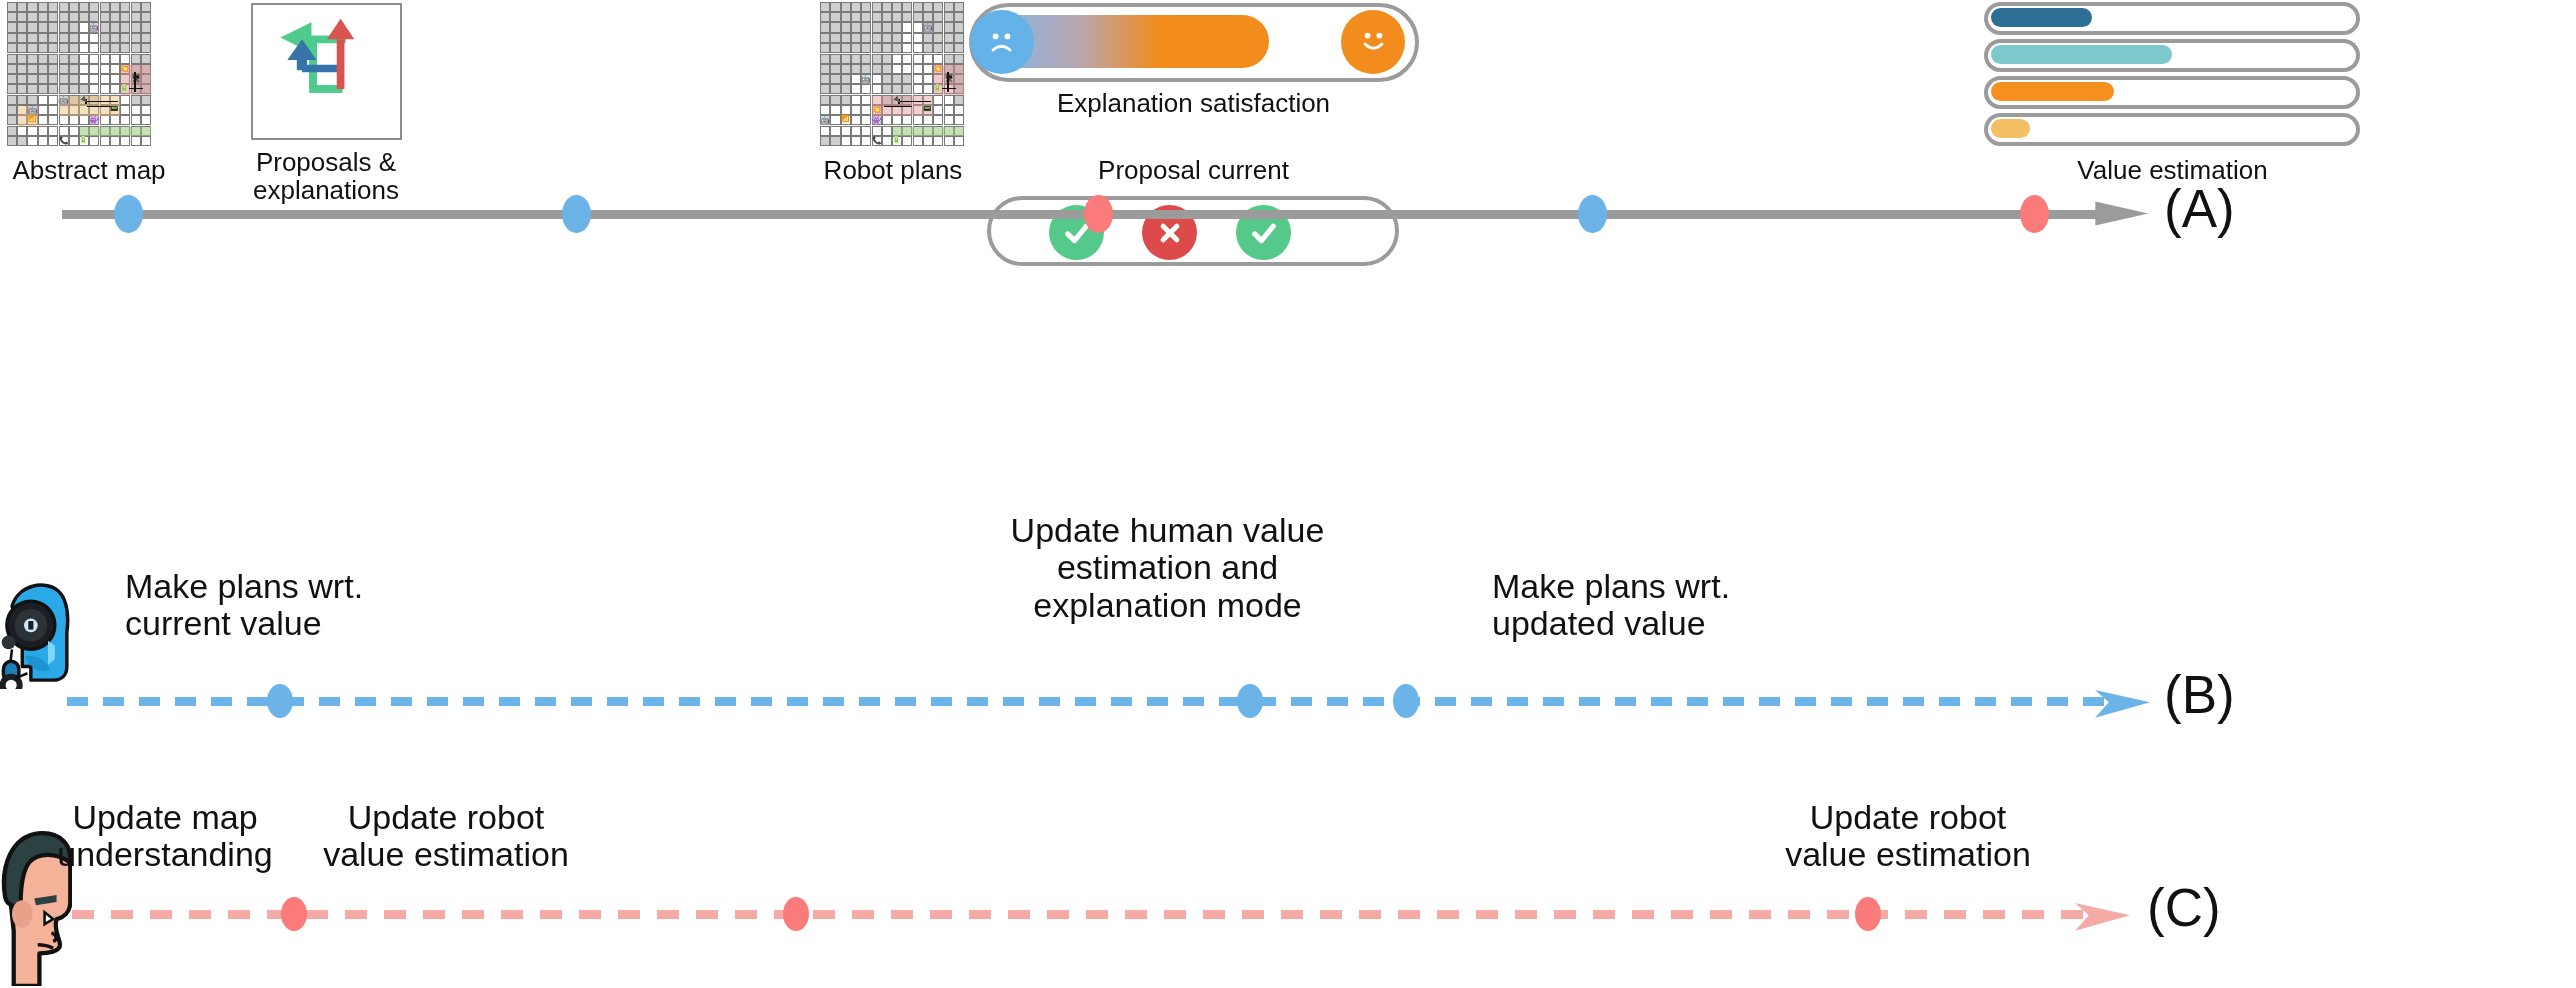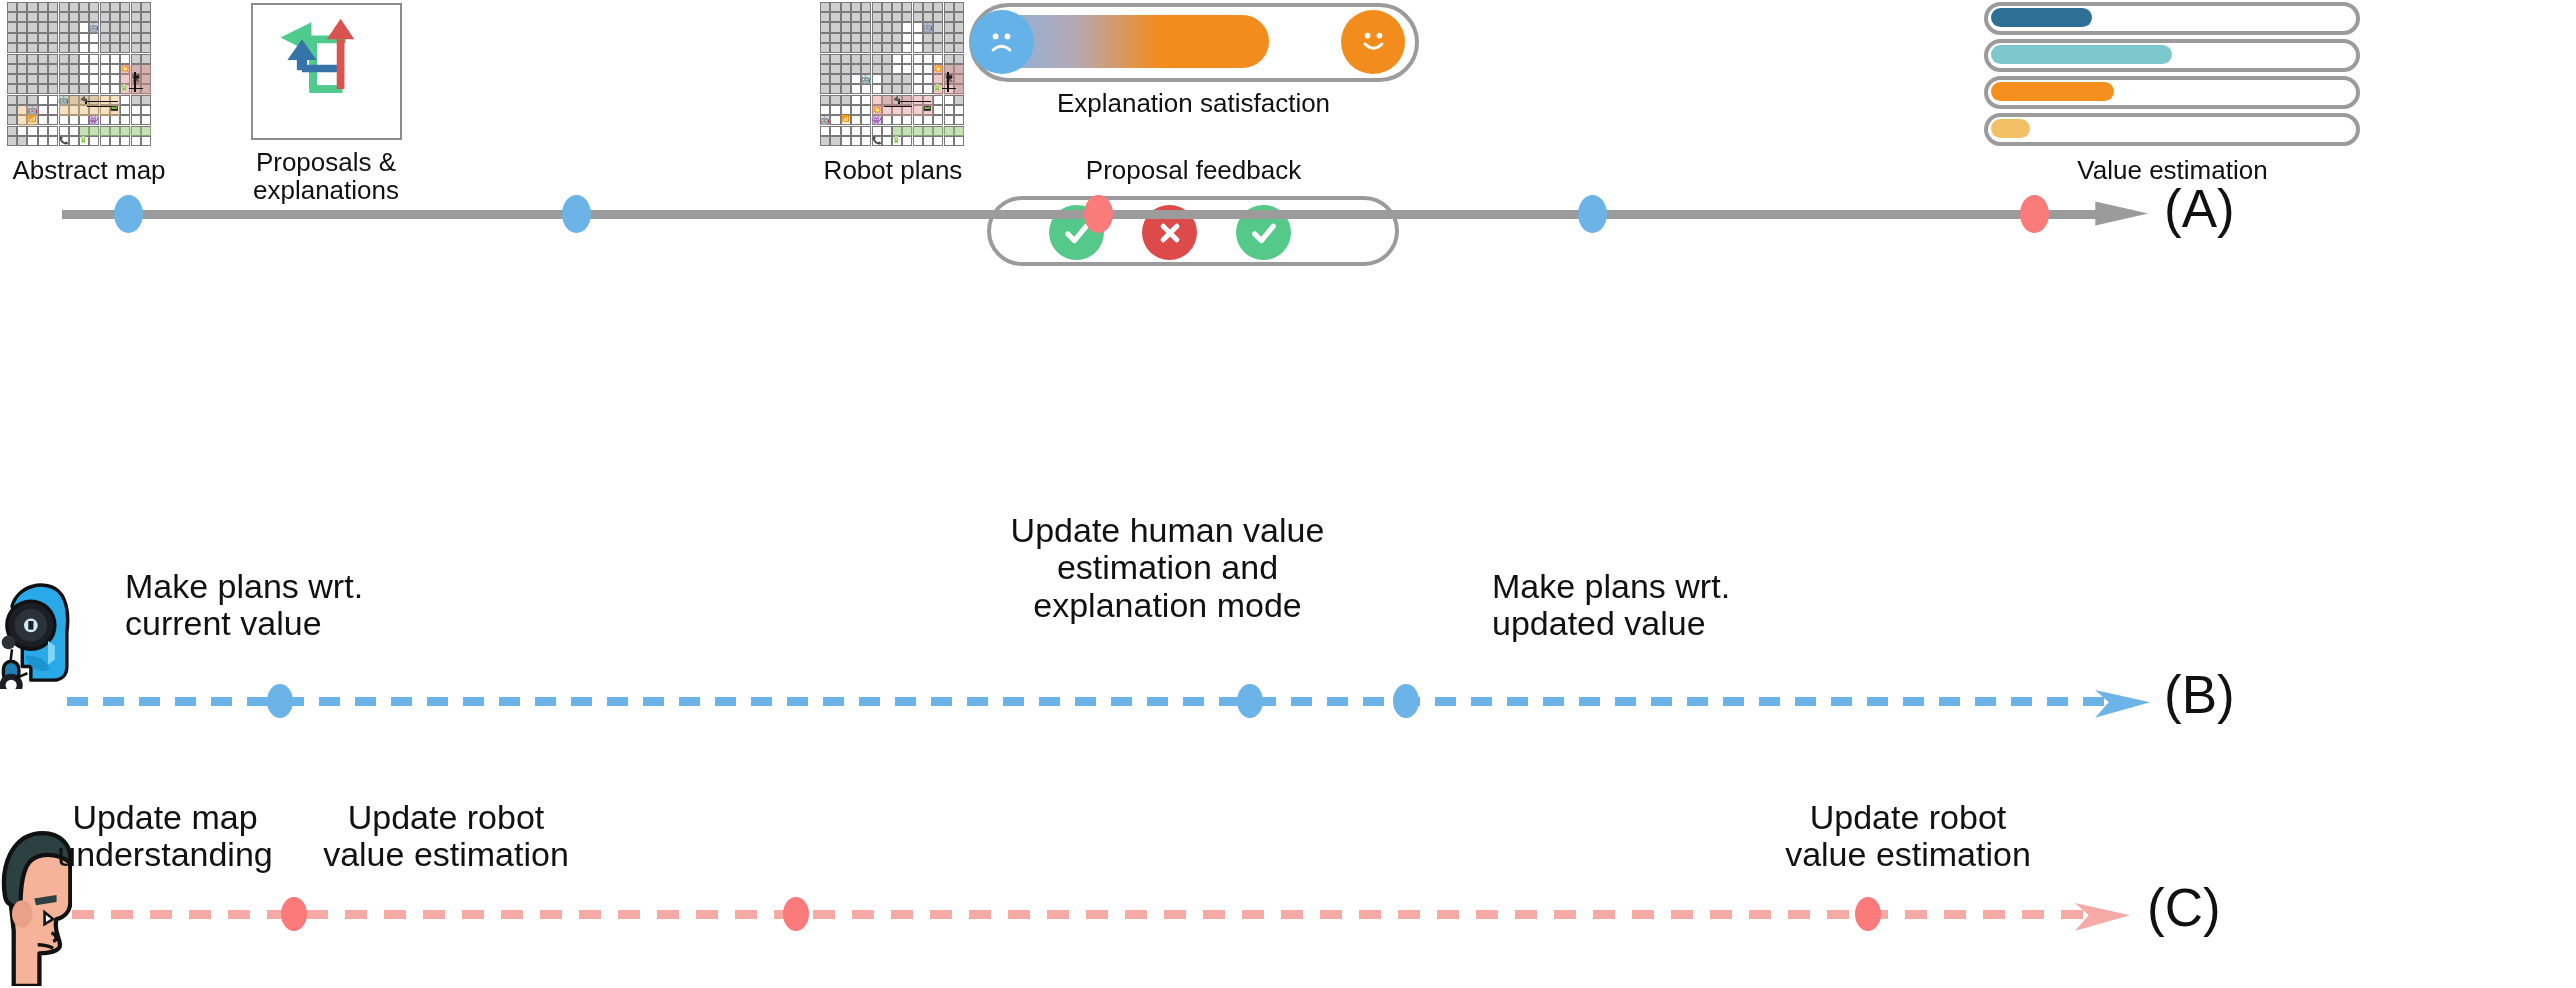--- a/index.html
+++ b/index.html
@@ -327,21 +327,21 @@
     <svg width="34" height="34" viewBox="0 0 40 40">
       <path d="M12 12 L28 28 M28 12 L12 28" stroke="#fff" stroke-width="6" stroke-linecap="round"></path>
     </svg>
   </div>
   <div class="face" style="left:245px;top:5.2px;width:55px;height:55px;background:#55c98a;">
     <svg width="34" height="34" viewBox="0 0 40 40">
       <path d="M9 21 L17 29 L31 12" stroke="#fff" stroke-width="6" fill="none" stroke-linecap="round" stroke-linejoin="round"></path>
     </svg>
   </div>
 </div>
-<div class="caption" style="left:970px;top:156px;width:447px;">Proposal feedback</div>
+<div class="caption" style="left:970px;top:156px;width:447px;">Proposal current</div>
 
 <div class="panel" style="left:820px;top:1.7px;width:144px;height:144px;">
   <div class="gridmap" id="map-b" style="width:144px;height:144px;">
       <div class="gm-cell gm-wall" style="left: 0px; top: 0px; width: 10.3px; height: 10.3px;"></div>
       <div class="gm-cell gm-wall" style="left: 10.3px; top: 0px; width: 10.3px; height: 10.3px;"></div>
       <div class="gm-cell gm-wall" style="left: 20.6px; top: 0px; width: 10.3px; height: 10.3px;"></div>
       <div class="gm-cell gm-wall" style="left: 31px; top: 0px; width: 10.3px; height: 10.3px;"></div>
       <div class="gm-cell gm-wall" style="left: 41px; top: 0px; width: 10.3px; height: 10.3px;"></div>
       <div class="gm-cell gm-wall" style="left: 52px; top: 0px; width: 10.3px; height: 10.3px;"></div>
       <div class="gm-cell gm-wall" style="left: 62px; top: 0px; width: 10.3px; height: 10.3px;"></div>

